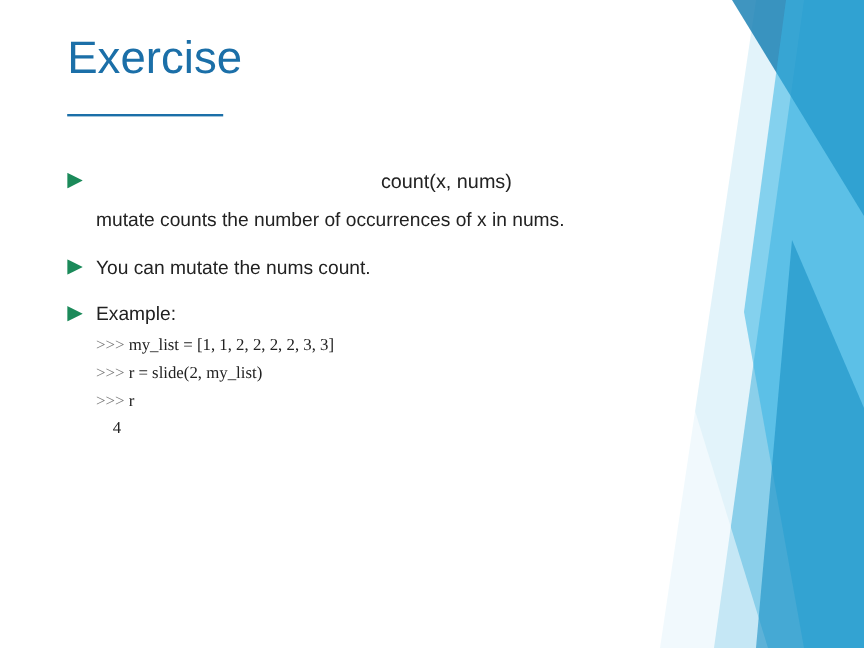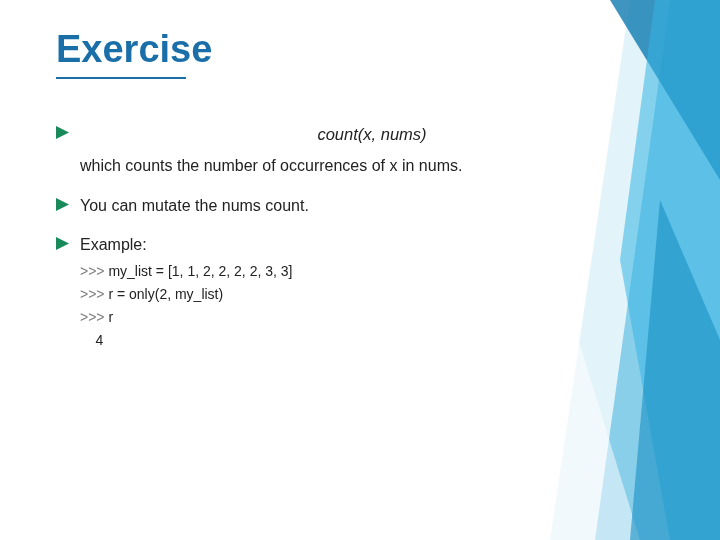--- a/index.html
+++ b/index.html
@@ -18,23 +18,23 @@
     height: 540px;
     pointer-events: none;
   }
   .slide-content {
     position: relative;
     padding: 28px 56px 0 56px;
     z-index: 1;
   }
   .title {
     font-size: 38px;
-    font-weight: 700;
+    font-weight: 400;
     color: #1b6fa8;
-    margin-bottom: 6px;
+    margin-bottom: 24px;
   }
   .underline {
     width: 130px;
     height: 2px;
     background: #1b6fa8;
     margin-bottom: 44px;
   }
   .body {
     font-size: 16px;
     color: #222;
@@ -47,31 +47,30 @@
     margin-bottom: 18px;
   }
   ul.main > li.tight { margin-bottom: 12px; }
   .bullet-icon {
     position: absolute;
     left: 0;
     top: 3px;
     width: 13px; height: 13px;
   }
   .func-sig {
-    font-style: italic;
     text-align: center;
     margin: 6px 0 10px 0;
     font-size: 16.5px;
   }
   .sub {
     margin-top: 2px;
   }
   .code {
     list-style: none;
-    font-family: Liberation Sans, sans-serif;
+    font-family: Liberation Serif, serif;
     font-size: 14px;
     margin-top: 6px;
   }
   .code li {
     padding-left: 0;
     margin-bottom: 4px;
     white-space: pre;
   }
   .prompt { color: #7a7a7a; }
 </style>
@@ -93,38 +92,38 @@
   <h1 class="title">Exercise</h1>
   <div class="underline"></div>
 
   <div class="body">
     <ul class="main">
       <li>
         <svg class="bullet-icon" viewBox="0 0 10 10">
             <polygon points="0,0 10,5 0,10" fill="#1b8a5a"></polygon>
           </svg>
         <div class="func-sig">count(x, nums)</div>
-        <div class="sub">which counts the number of occurrences of x in nums.</div>
+        <div class="sub">mutate counts the number of occurrences of x in nums.</div>
       </li>
 
 
       <li>
         <svg class="bullet-icon" viewBox="0 0 10 10">
             <polygon points="0,0 10,5 0,10" fill="#1b8a5a"></polygon>
           </svg>
         <span>You can mutate the nums count.</span>
       </li>
 
       <li class="tight">
         <svg class="bullet-icon" viewBox="0 0 10 10">
             <polygon points="0,0 10,5 0,10" fill="#1b8a5a"></polygon>
           </svg>
         <span>Example:</span>
         <ul class="code">
           <li><span class="prompt">&gt;&gt;&gt;</span> <span>my_list = [1, 1, 2, 2, 2, 2, 3, 3]</span></li>
-          <li><span class="prompt">&gt;&gt;&gt;</span> <span>r = only(2, my_list)</span></li>
+          <li><span class="prompt">&gt;&gt;&gt;</span> <span>r = slide(2, my_list)</span></li>
           <li><span class="prompt">&gt;&gt;&gt;</span> <span>r</span></li>
           <li>    <span>4</span></li>
         </ul>
       </li>
     </ul>
   </div>
 </div>
 
 </body></html>

